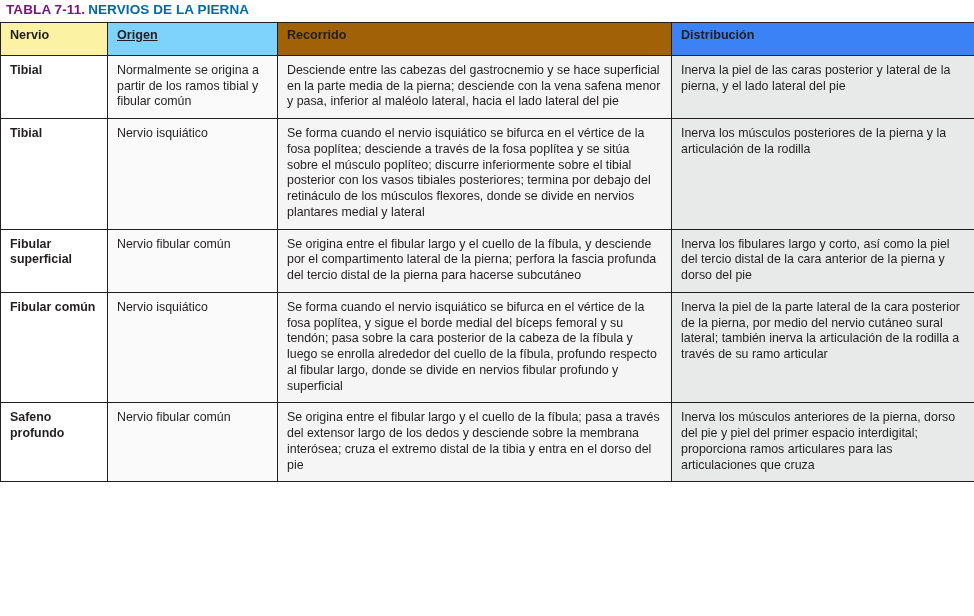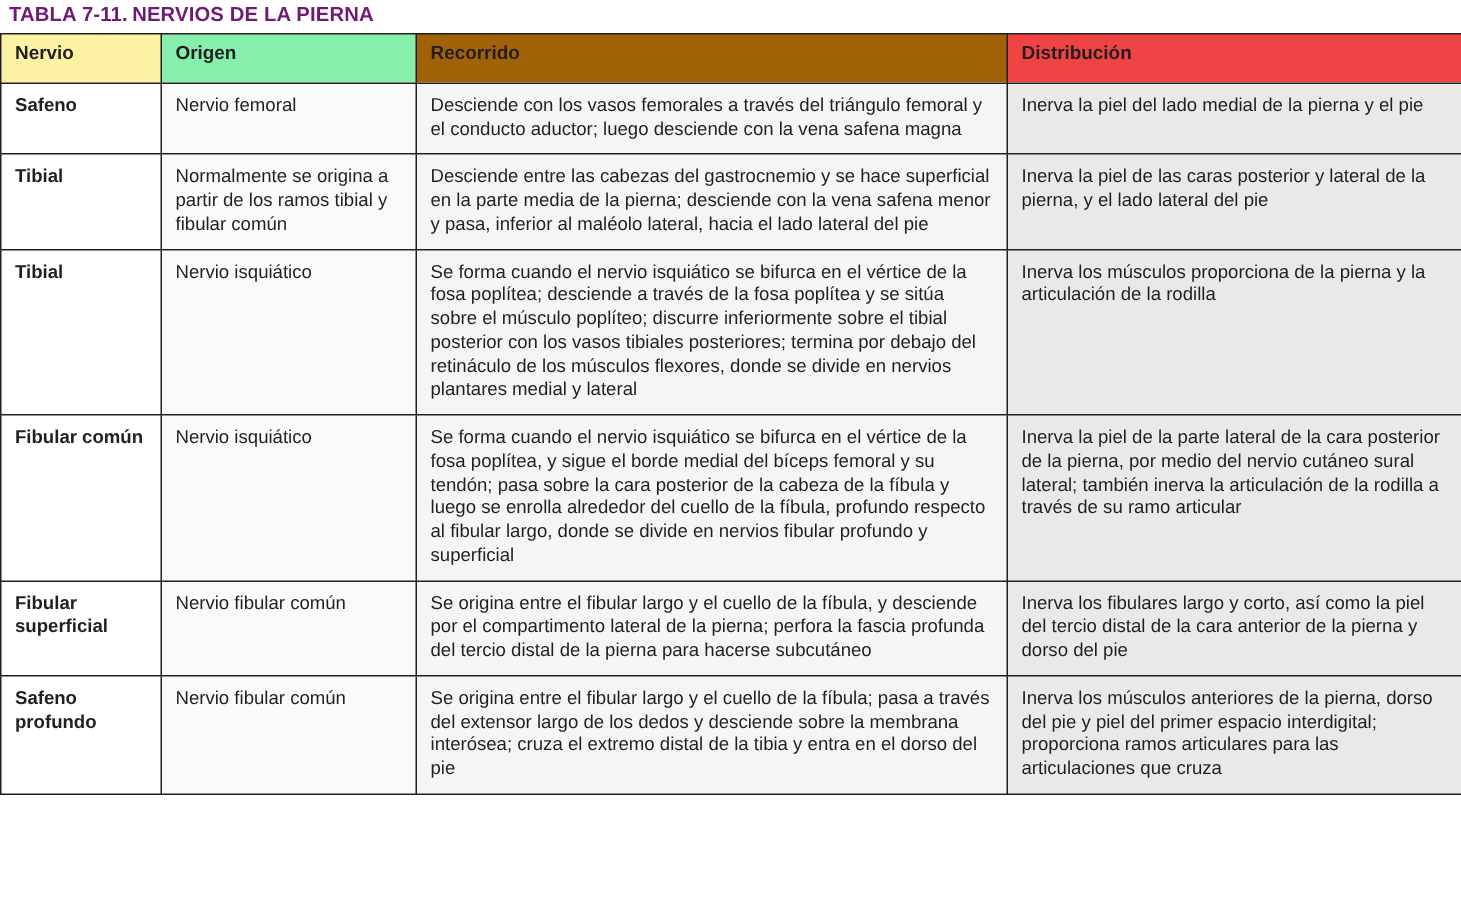--- a/index.html
+++ b/index.html
@@ -27,21 +27,21 @@
     font-size: 13.5px;
     font-weight: bold;
     letter-spacing: 0.1px;
     line-height: 1.1;
     white-space: nowrap;
   }
   .caption-num {
     color: #701a75;
   }
   .caption-title {
-    color: #701a75;
+    color: #0369a1;
     margin-left: 3px;
   }
 
   table.nerve-table {
     border-collapse: collapse;
     width: 974px;
     table-layout: fixed;
   }
 
   table.nerve-table th,
@@ -63,23 +63,23 @@
     font-size: 12.6px;
     font-weight: bold;
     color: #231f20;
     text-align: left;
     vertical-align: middle;
     line-height: 1.1;
     margin-top: 31px;
   }
 
   th.h0 { background: #fbf2a4; }
-  th.h1 { background: #86efac; }
+  th.h1 { background: #7dd3fc; text-decoration: underline; }
   th.h2 { background: #a16207; }
-  th.h3 { background: #ef4444; }
+  th.h3 { background: #3b82f6; }
 
   tbody td {
     padding: 7px 9px 8px 9px;
     font-size: 12.4px;
     line-height: 1.27;
     color: #231f20;
   }
 
   td.col-nerve {
     background: #ffffff;
@@ -117,48 +117,42 @@
     <thead>
       <tr>
         <th class="h0">Nervio</th>
         <th class="h1">Origen</th>
         <th class="h2">Recorrido</th>
         <th class="h3">Distribución</th>
       </tr>
     </thead>
     <tbody>
       <tr>
-        <td class="col-nerve">Safeno</td>
-        <td class="col-origin">Nervio femoral</td>
-        <td class="col-course">Desciende con los vasos femorales a través del triángulo femoral y el conducto aductor; luego desciende con la vena safena magna</td>
-        <td class="col-dist">Inerva la piel del lado medial de la pierna y el pie</td>
-      </tr>
-      <tr>
         <td class="col-nerve">Tibial</td>
         <td class="col-origin">Normalmente se origina a partir de los ramos tibial y fibular común</td>
         <td class="col-course">Desciende entre las cabezas del gastrocnemio y se hace superficial en la parte media de la pierna; desciende con la vena safena menor y pasa, inferior al maléolo lateral, hacia el lado lateral del pie</td>
         <td class="col-dist">Inerva la piel de las caras posterior y lateral de la pierna, y el lado lateral del pie</td>
       </tr>
       <tr>
         <td class="col-nerve">Tibial</td>
         <td class="col-origin">Nervio isquiático</td>
         <td class="col-course">Se forma cuando el nervio isquiático se bifurca en el vértice de la fosa poplítea; desciende a través de la fosa poplítea y se sitúa sobre el músculo poplíteo; discurre inferiormente sobre el tibial posterior con los vasos tibiales posteriores; termina por debajo del retináculo de los músculos flexores, donde se divide en nervios plantares medial y lateral</td>
-        <td class="col-dist">Inerva los músculos proporciona de la pierna y la articulación de la rodilla</td>
+        <td class="col-dist">Inerva los músculos posteriores de la pierna y la articulación de la rodilla</td>
+      </tr>
+      <tr>
+        <td class="col-nerve">Fibular superficial</td>
+        <td class="col-origin">Nervio fibular común</td>
+        <td class="col-course">Se origina entre el fibular largo y el cuello de la fíbula, y desciende por el compartimento lateral de la pierna; perfora la fascia profunda del tercio distal de la pierna para hacerse subcutáneo</td>
+        <td class="col-dist">Inerva los fibulares largo y corto, así como la piel del tercio distal de la cara anterior de la pierna y dorso del pie</td>
       </tr>
       <tr>
         <td class="col-nerve">Fibular común</td>
         <td class="col-origin">Nervio isquiático</td>
         <td class="col-course">Se forma cuando el nervio isquiático se bifurca en el vértice de la fosa poplítea, y sigue el borde medial del bíceps femoral y su tendón; pasa sobre la cara posterior de la cabeza de la fíbula y luego se enrolla alrededor del cuello de la fíbula, profundo respecto al fibular largo, donde se divide en nervios fibular profundo y superficial</td>
         <td class="col-dist">Inerva la piel de la parte lateral de la cara posterior de la pierna, por medio del nervio cutáneo sural lateral; también inerva la articulación de la rodilla a través de su ramo articular</td>
-      </tr>
-      <tr>
-        <td class="col-nerve">Fibular superficial</td>
-        <td class="col-origin">Nervio fibular común</td>
-        <td class="col-course">Se origina entre el fibular largo y el cuello de la fíbula, y desciende por el compartimento lateral de la pierna; perfora la fascia profunda del tercio distal de la pierna para hacerse subcutáneo</td>
-        <td class="col-dist">Inerva los fibulares largo y corto, así como la piel del tercio distal de la cara anterior de la pierna y dorso del pie</td>
       </tr>
       <tr>
         <td class="col-nerve">Safeno profundo</td>
         <td class="col-origin">Nervio fibular común</td>
         <td class="col-course">Se origina entre el fibular largo y el cuello de la fíbula; pasa a través del extensor largo de los dedos y desciende sobre la membrana interósea; cruza el extremo distal de la tibia y entra en el dorso del pie</td>
         <td class="col-dist">Inerva los músculos anteriores de la pierna, dorso del pie y piel del primer espacio interdigital; proporciona ramos articulares para las articulaciones que cruza</td>
       </tr>
     </tbody>
   </table>
 

